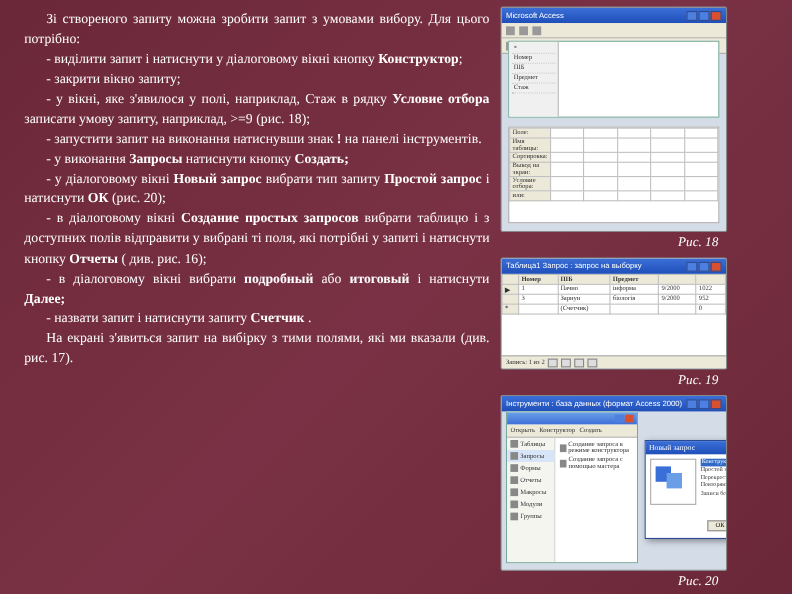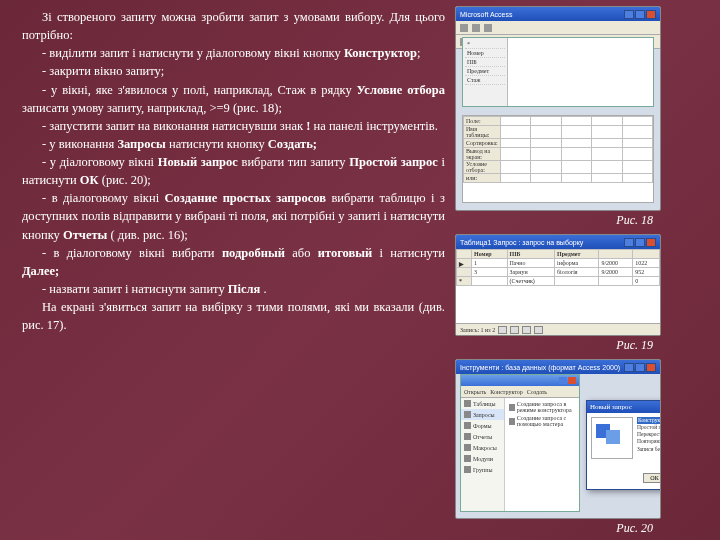--- a/index.html
+++ b/index.html
@@ -133,21 +133,21 @@
 <div class="left-col">
   <p>Зі створеного запиту можна зробити запит з умовами вибору. Для цього потрібно:</p>
   <p><span>- виділити запит і натиснути у діалоговому вікні кнопку </span><span class="bold">Конструктор</span><span>;</span></p>
   <p>- закрити вікно запиту;</p>
   <p><span>- у вікні, яке з'явилося у полі, наприклад, Стаж в рядку </span><span class="bold">Условие отбора</span><span> записати умову запиту, наприклад, &gt;=9 (рис. 18);</span></p>
   <p><span>- запустити запит на виконання натиснувши знак </span><span class="bold">!</span><span> на панелі інструментів.</span></p>
   <p><span>- у виконання </span><span class="bold">Запросы</span><span> натиснути кнопку </span><span class="bold">Создать;</span></p>
   <p><span>- у діалоговому вікні </span><span class="bold">Новый запрос</span><span> вибрати тип запиту </span><span class="bold">Простой запрос</span><span> і натиснути </span><span class="bold">ОК</span><span> (рис. 20);</span></p>
   <p><span>- в діалоговому вікні </span><span class="bold">Создание простых запросов</span><span> вибрати таблицю і з доступних полів відправити у вибрані ті поля, які потрібні у запиті і натиснути кнопку </span><span class="bold">Отчеты</span><span> ( див. рис. 16);</span></p>
   <p><span>- в діалоговому вікні вибрати </span><span class="bold">подробный</span><span> або </span><span class="bold">итоговый</span><span> і натиснути </span><span class="bold">Далее;</span></p>
-  <p><span>- назвати запит і натиснути запиту </span><span class="bold">Після</span><span> .</span></p>
+  <p><span>- назвати запит і натиснути запиту </span><span class="bold">Счетчик</span><span> .</span></p>
   <p>На екрані з'явиться запит на вибірку з тими полями, які ми вказали (див. рис. 17).</p>
 </div>
 
 <div class="right-col">
 
   <div class="fig-block">
     <div class="fig-img fig18">
       <div class="titlebar">
         <span>Microsoft Access</span>
         <div class="btns">

